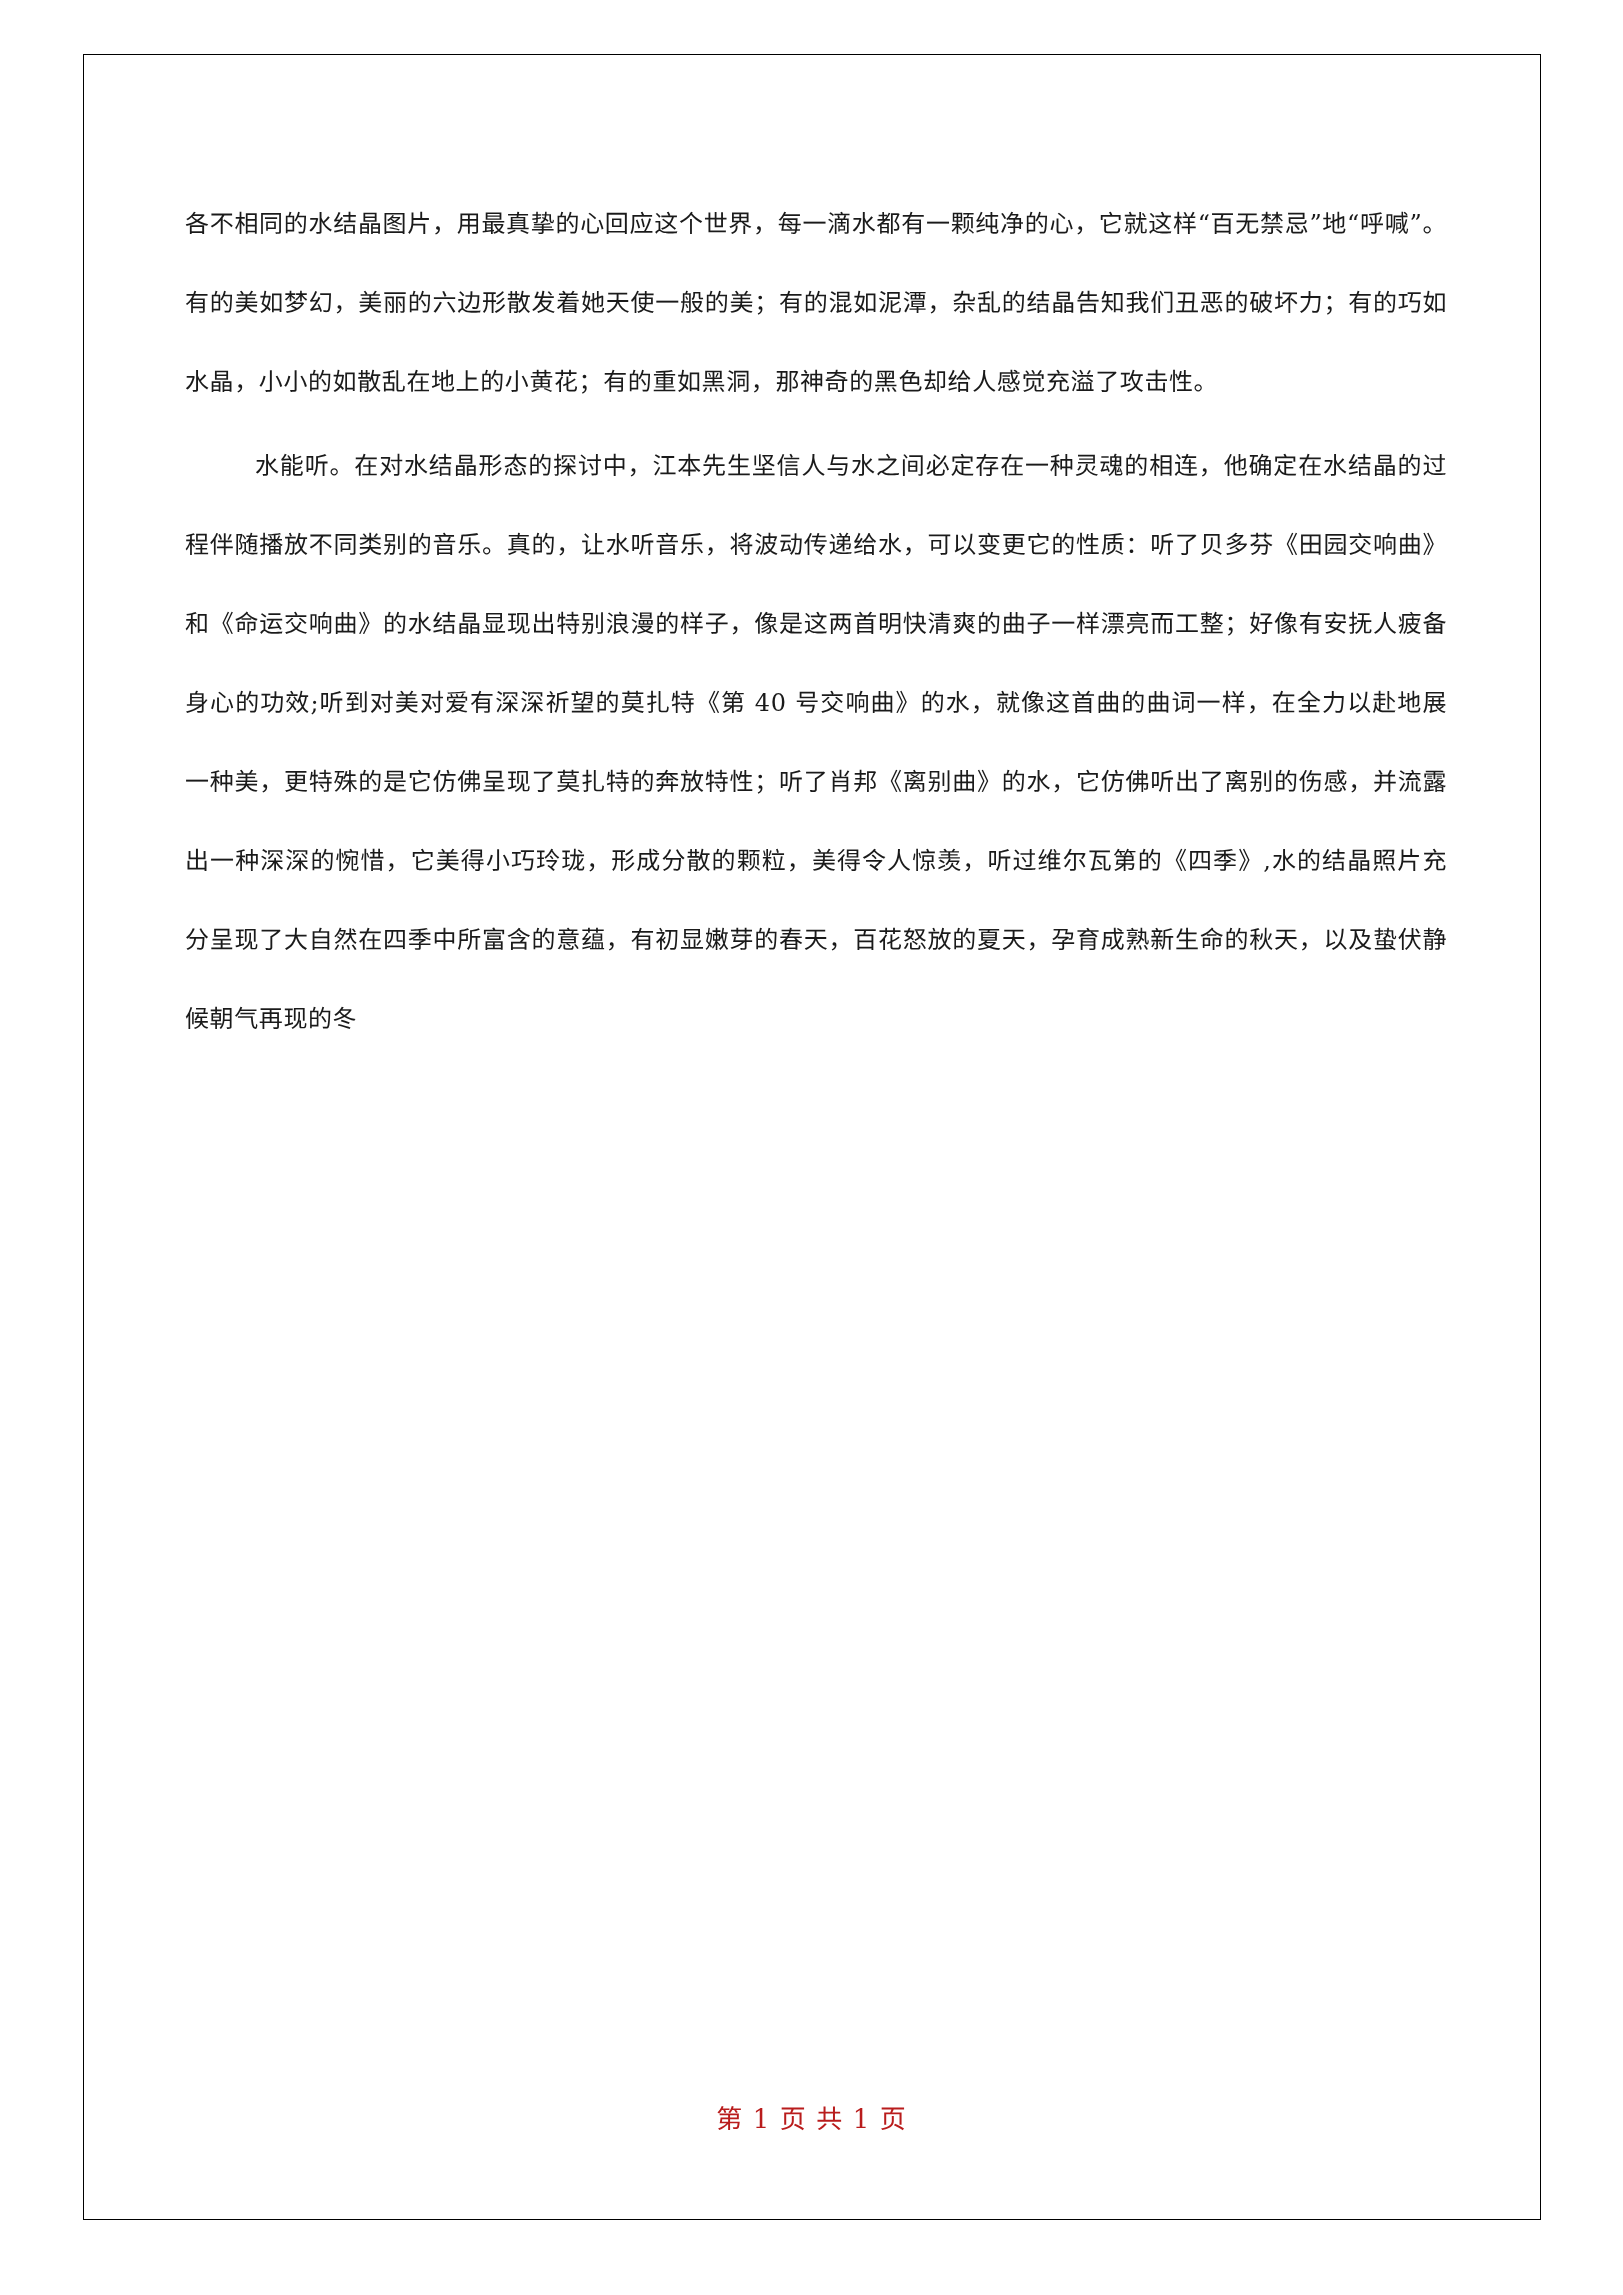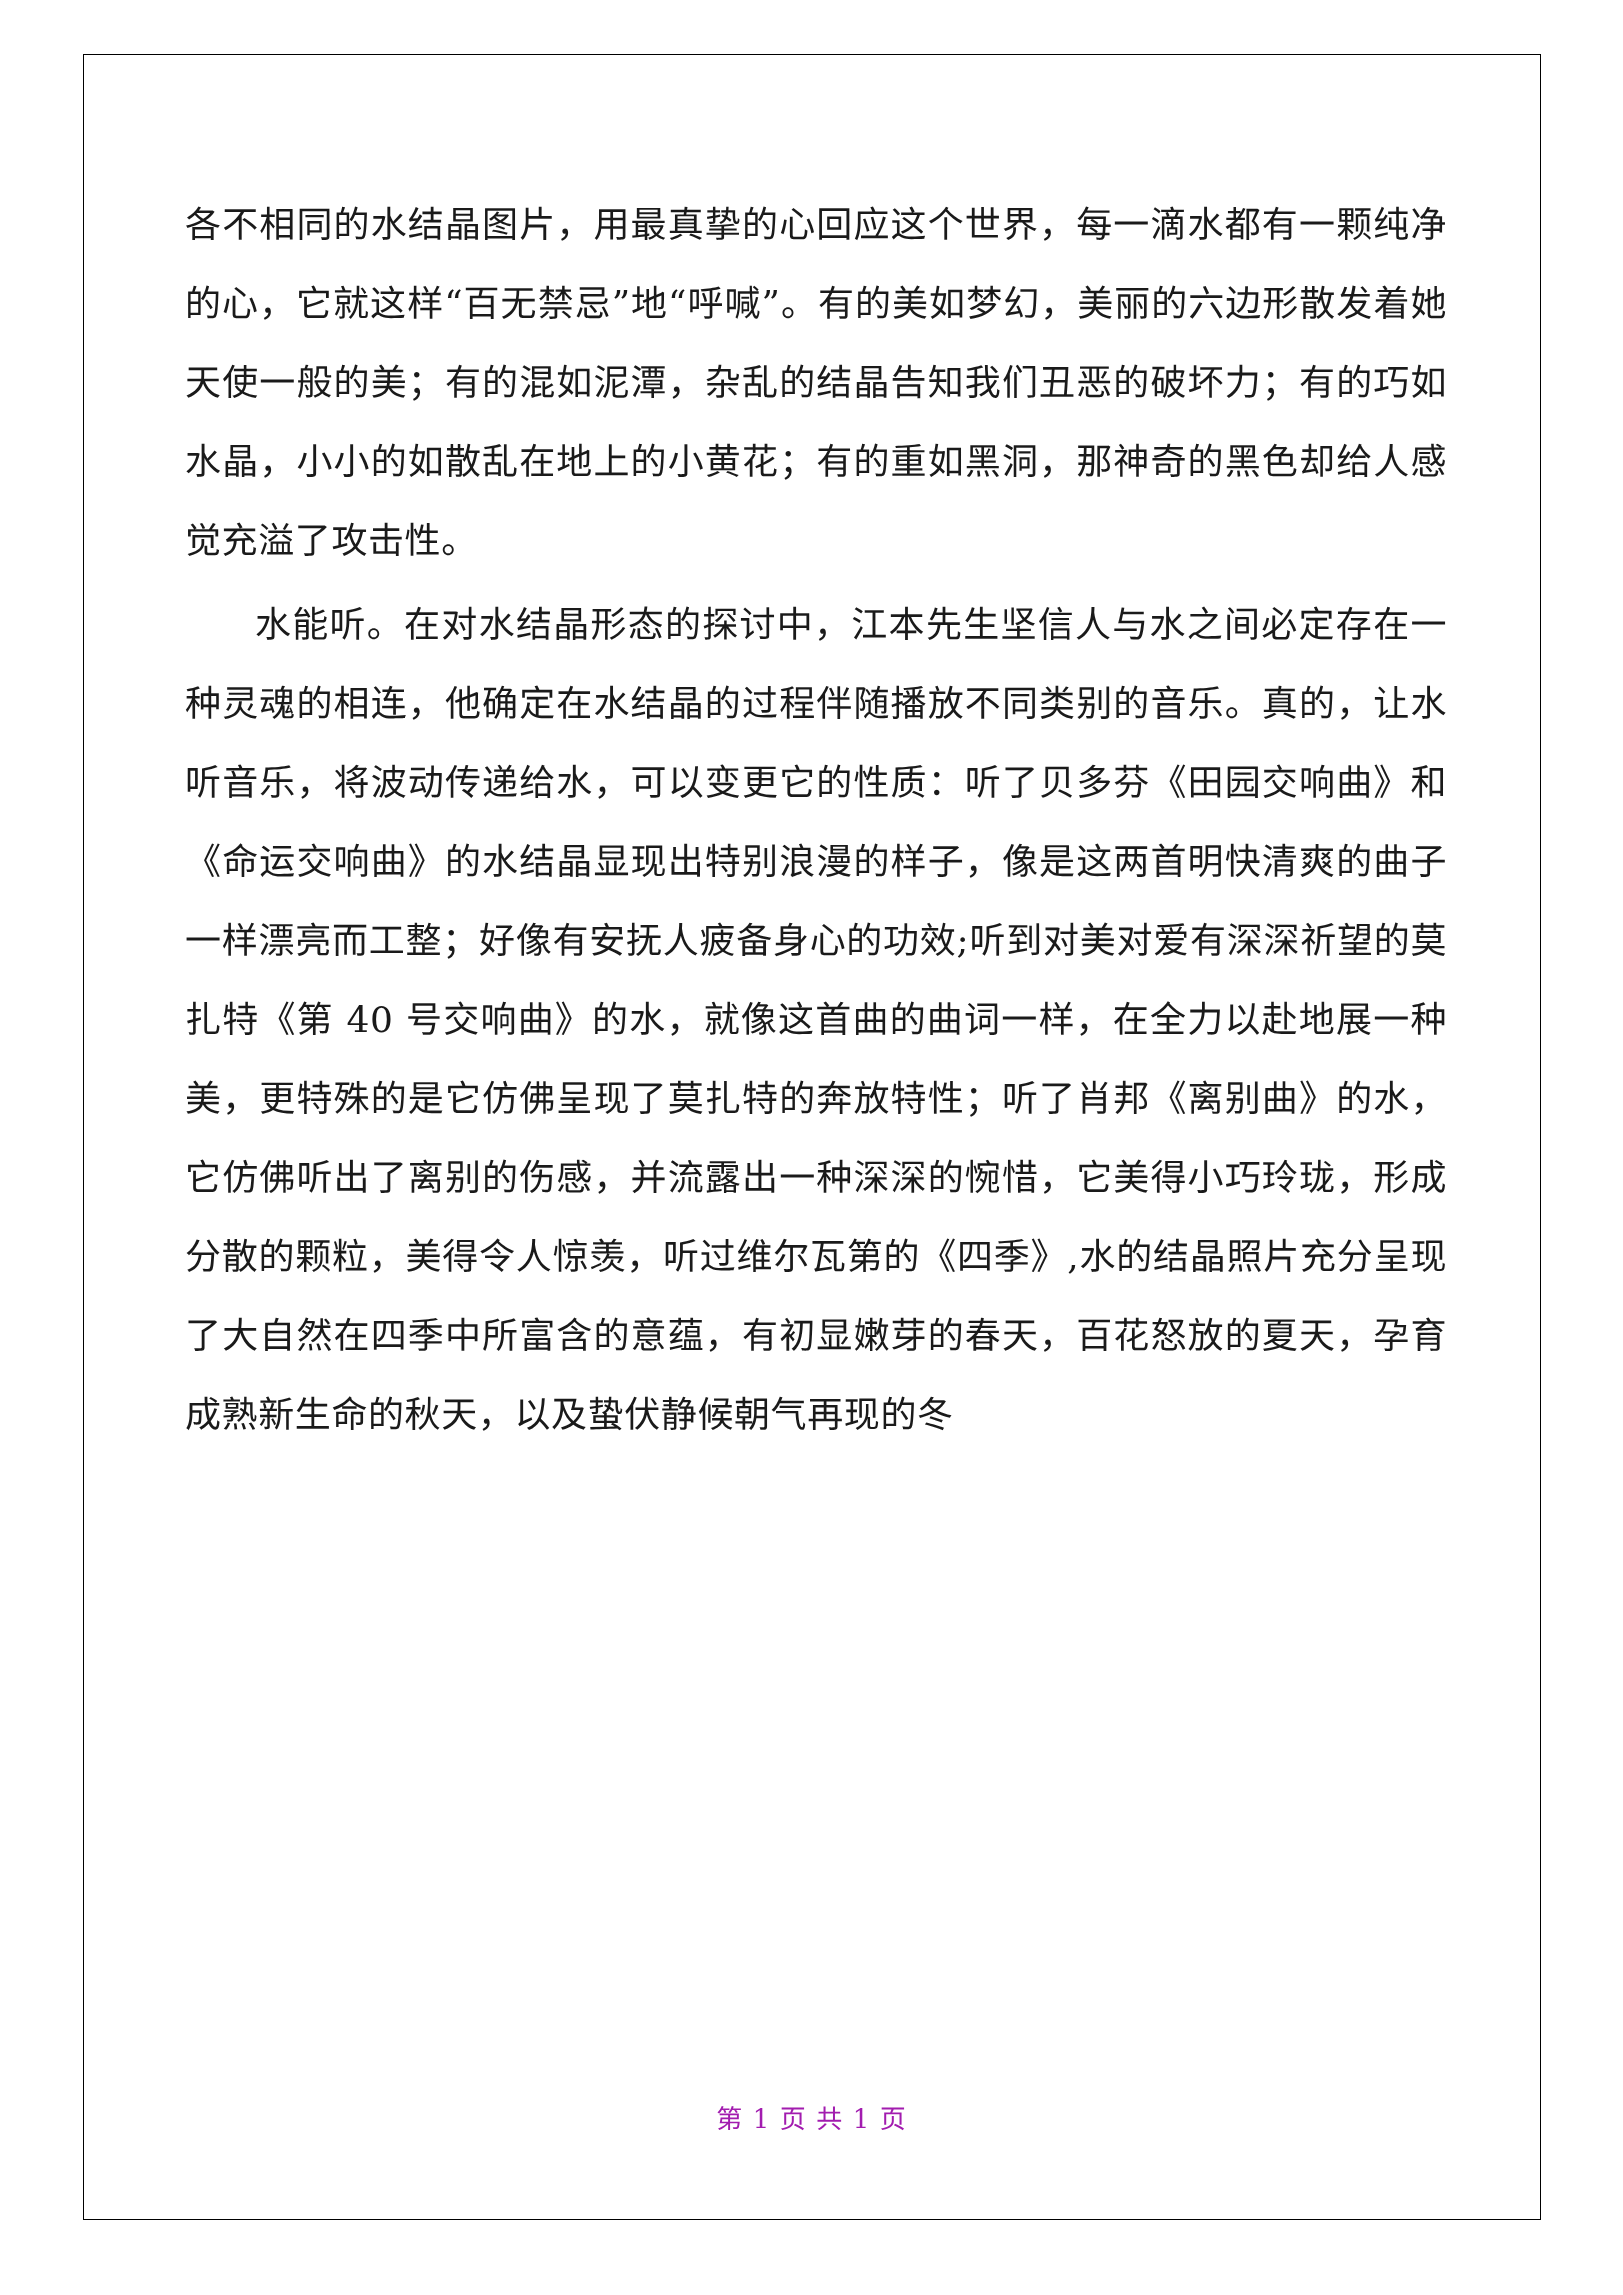--- a/index.html
+++ b/index.html
@@ -29,39 +29,39 @@
   }
   .content {
     position: absolute;
     left: 185px;
     top: 185px;
     width: 1262px;
     box-sizing: border-box;
   }
   p.para {
     margin: 0 0 4.5px 0;
-    font-size: 36px;
+    font-size: 24px;
     line-height: 79px;
     color: #1a1a1a;
     text-align: justify;
     text-justify: inter-ideograph;
     letter-spacing: 0.6px;
     font-family: "DejaVu Serif", "Liberation Serif", serif;
   }
   p.para.indent {
     text-indent: 70px;
   }
   .footer {
     position: absolute;
     left: 0;
     right: 0;
     top: 2098px;
     text-align: center;
     font-size: 26px;
-    color: #a21caf;
+    color: #b91c1c;
     font-family: "DejaVu Serif", "Liberation Serif", serif;
     letter-spacing: 1.1px;
   }
 </style>
 </head>
 <body>
 
 <div class="page">
 
   <div class="page-border"></div>

